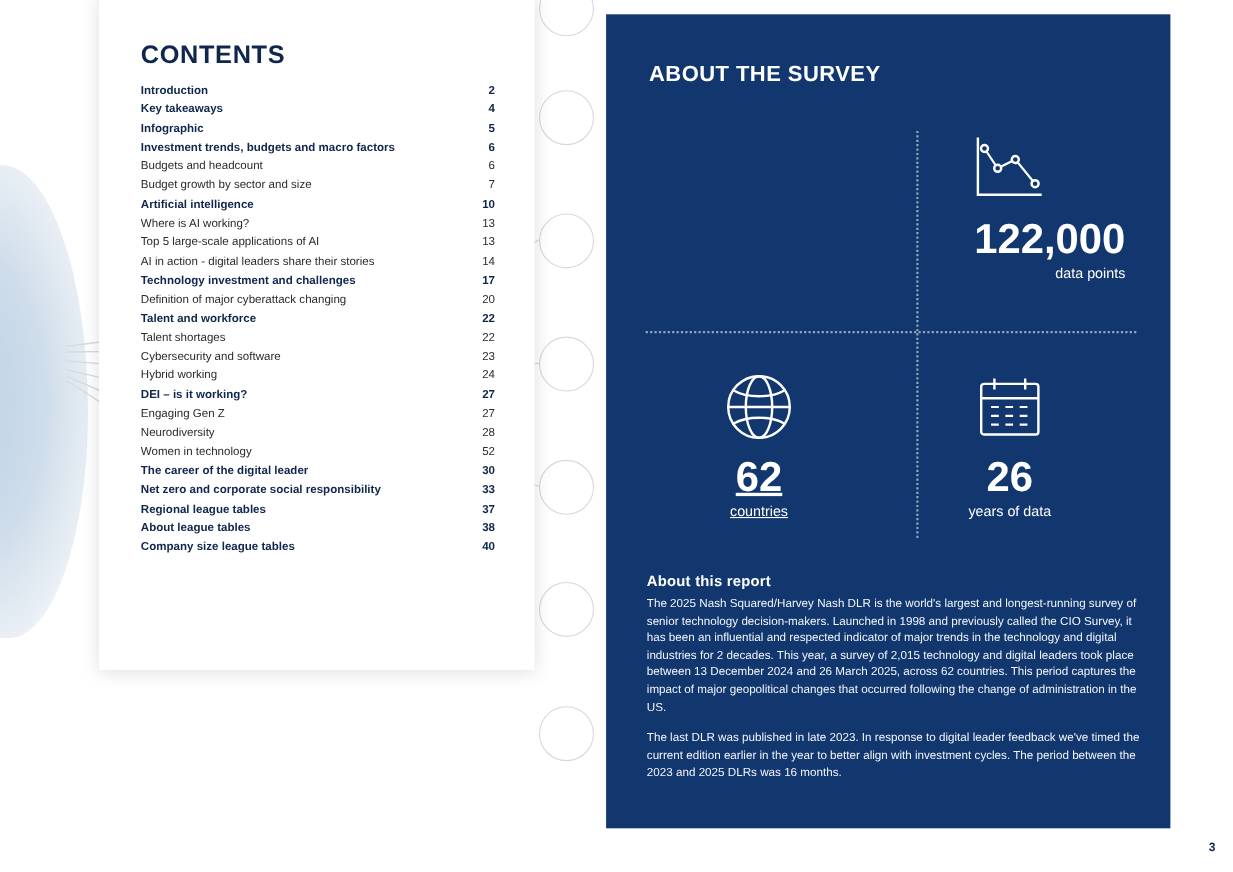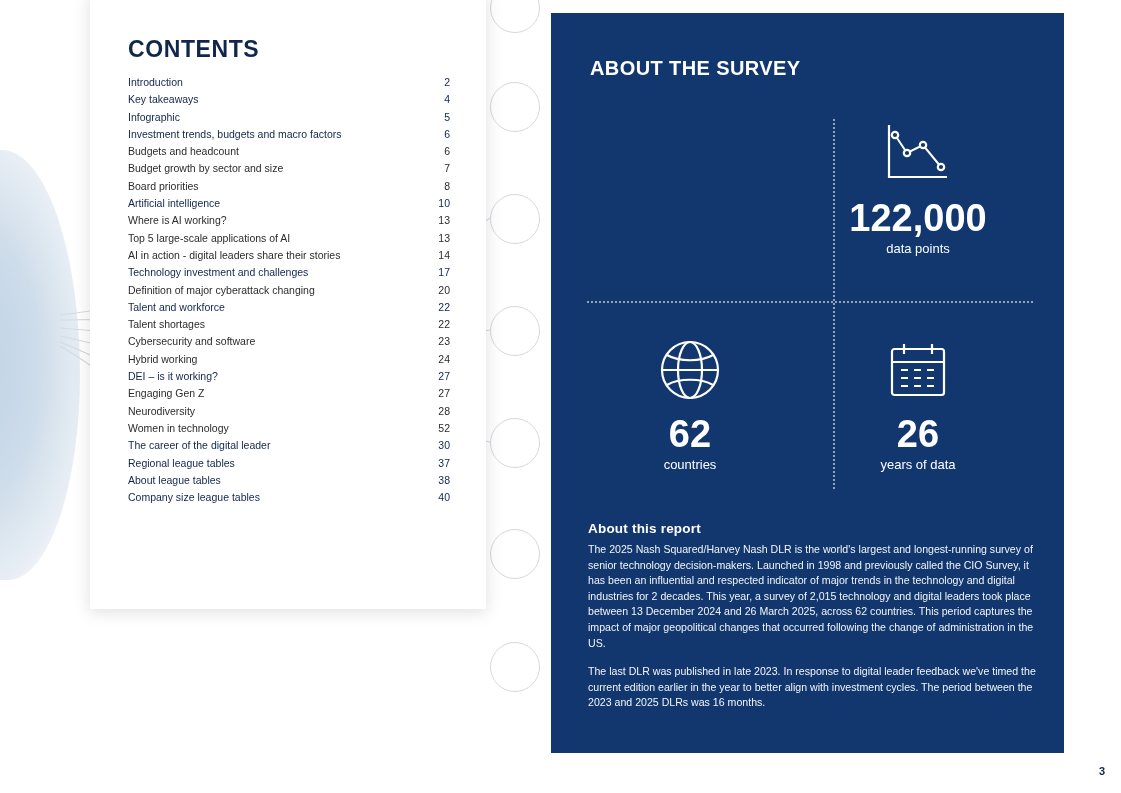--- a/index.html
+++ b/index.html
@@ -79,21 +79,21 @@
   .toc-row {
     display: flex;
     justify-content: space-between;
     align-items: baseline;
     font-size: 10.5px;
     color: #1c1c1c;
     line-height: 17.3px;
     padding: 0;
   }
   .toc-row.level1 {
-    font-weight: normal;
+    font-weight: bold;
     color: #10264c;
     gap: 44px;
   }
   .toc-row.level2 {
     font-weight: normal;
     color: #2b2b2b;
   }
   .toc-page {
     font-variant-numeric: tabular-nums;
   }
@@ -140,22 +140,22 @@
     font-weight: bold;
     letter-spacing: 0px;
     line-height: 42px;
   }
   .stat .label {
     font-size: 13px;
     margin-top: 2px;
     font-weight: 400;
   }
   .stat-1 { left: 0px;   top: 6px; }
-  .stat-2 { left: 228px; top: 6px; }
-  .stat-3 { left: 0px;   top: 222px; }
+  .stat-2 { left: 228px; top: 6px; text-align: right; }
+  .stat-3 { left: 0px;   top: 222px; text-decoration: underline; }
   .stat-4 { left: 228px; top: 222px; }
 
   .dot-v {
     position: absolute;
     left: 248px;
     top: 14px;
     width: 0;
     height: 370px;
     border-left: 2px dotted rgba(255,255,255,.55);
   }
@@ -242,24 +242,20 @@
         <span class="toc-page">6</span>
       </div>
       <div class="toc-row level2">
         <span>Budgets and headcount</span>
         <span class="toc-page">6</span>
       </div>
       <div class="toc-row level2">
         <span>Budget growth by sector and size</span>
         <span class="toc-page">7</span>
       </div>
-      <div class="toc-row level2">
-        <span>Board priorities</span>
-        <span class="toc-page">8</span>
-      </div>
       <div class="toc-row level1">
         <span>Artificial intelligence</span>
         <span class="toc-page">10</span>
       </div>
       <div class="toc-row level2">
         <span>Where is AI working?</span>
         <span class="toc-page">13</span>
       </div>
       <div class="toc-row level2">
         <span>Top 5 large-scale applications of AI</span>
@@ -305,20 +301,24 @@
         <span>Neurodiversity</span>
         <span class="toc-page">28</span>
       </div>
       <div class="toc-row level2">
         <span>Women in technology</span>
         <span class="toc-page">52</span>
       </div>
       <div class="toc-row level1">
         <span>The career of the digital leader</span>
         <span class="toc-page">30</span>
+      </div>
+      <div class="toc-row level1">
+        <span>Net zero and corporate social responsibility</span>
+        <span class="toc-page">33</span>
       </div>
       <div class="toc-row level1">
         <span>Regional league tables</span>
         <span class="toc-page">37</span>
       </div>
       <div class="toc-row level1">
         <span>About league tables</span>
         <span class="toc-page">38</span>
       </div>
       <div class="toc-row level1">

